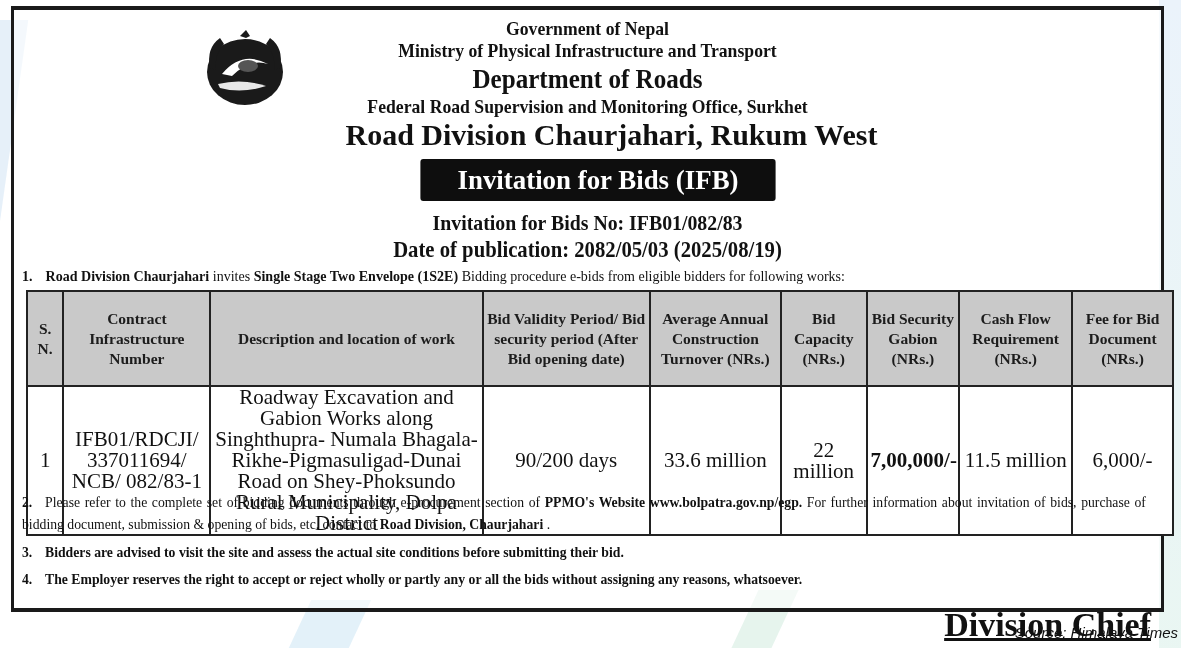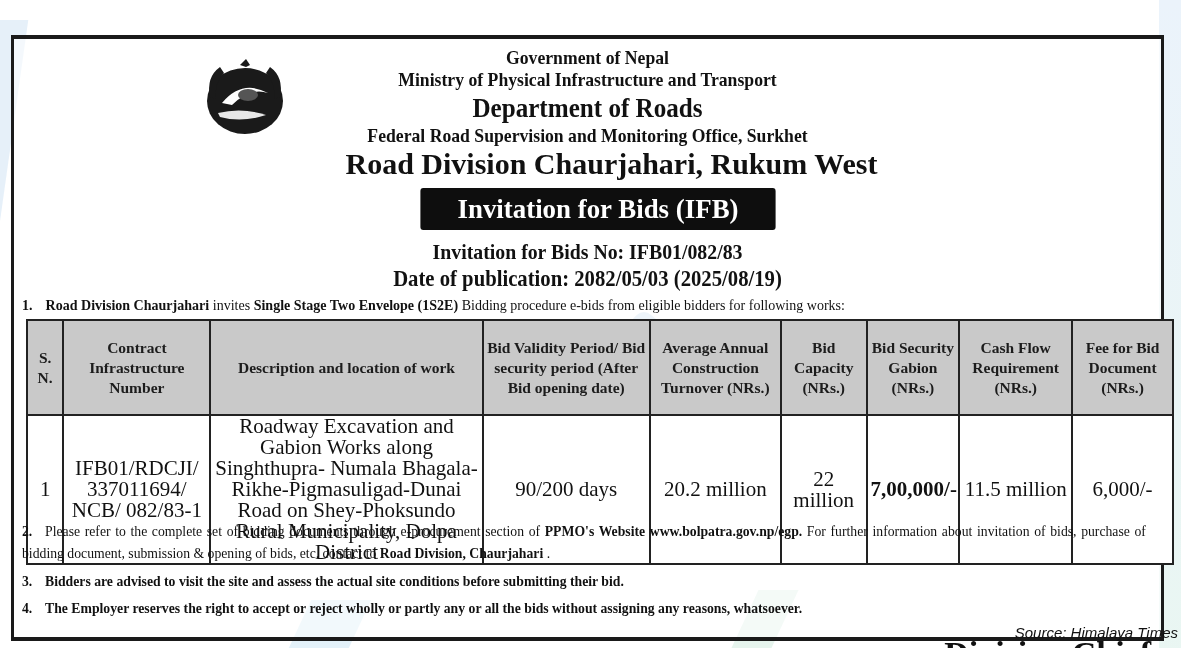--- a/index.html
+++ b/index.html
@@ -13,21 +13,21 @@
   .wm-left { left: -20px; top: 20px; width: 30px; height: 260px; background: #dbe9f7; opacity: .7; transform: skewX(-8deg); }
   .wm-right { right: 0; top: 0; width: 22px; height: 648px; background: linear-gradient(#e6f0fa, #e4f4ef); opacity: .8; }
   .wm-bottom-a { left: 300px; top: 600px; width: 60px; height: 48px; background: #d7ebf7; opacity: .7; transform: skewX(-25deg); }
   .wm-bottom-b { left: 745px; top: 590px; width: 40px; height: 58px; background: #dcefe6; opacity: .7; transform: skewX(-25deg); }
   .wm-text { left: 430px; top: 380px; font-family: "Liberation Sans", sans-serif; font-size: 62px; font-weight: bold; color: #2a7bbf; opacity: .18; transform: rotate(-50deg); letter-spacing: 2px; }
   .wm-text2 { left: 540px; top: 410px; font-family: "Liberation Sans", sans-serif; font-size: 16px; color: #777; opacity: .3; transform: rotate(-50deg); }
 
   .notice {
     position: absolute; left: 11px; top: 6px; width: 1153px; height: 606px;
     border: 3px solid #1a1a1a; border-top-width: 4px; border-bottom-width: 4px;
-    box-sizing: border-box; background: rgba(255,255,255,0.55); margin-top: 29px;
+    box-sizing: border-box; background: rgba(255,255,255,0.55);
   }
   .emblem { position: absolute; left: 188px; top: 18px; width: 86px; height: 80px; }
 
   .hdr { position: absolute; left: 0; width: 100%; text-align: center; white-space: nowrap; }
   .h-gov { top: 8px; font-size: 19px; font-weight: bold; transform: scaleX(.93); }
   .h-min { top: 30px; font-size: 19px; font-weight: bold; transform: scaleX(.93); }
   .h-dor { top: 54px; font-size: 27px; font-weight: bold; transform: scaleX(.93); }
   .h-fed { top: 86px; font-size: 19px; font-weight: bold; transform: scaleX(.93); }
   .h-div { top: 108px; font-size: 30px; font-weight: bold; padding-left: 24px; }
 
@@ -124,21 +124,21 @@
         <th>Cash Flow Requirement (NRs.)</th>
         <th>Fee for Bid Document (NRs.)</th>
       </tr>
     </thead>
     <tbody>
       <tr>
         <td>1</td>
         <td>IFB01/RDCJI/ 337011694/ NCB/ 082/83-1</td>
         <td>Roadway Excavation and Gabion Works along Singhthupra- Numala Bhagala-Rikhe-Pigmasuligad-Dunai Road on Shey-Phoksundo Rural Municipality, Dolpa District</td>
         <td>90/200 days</td>
-        <td>20.2 million</td>
+        <td>33.6 million</td>
         <td>22 million</td>
         <td style="font-weight:bold">7,00,000/-</td>
         <td>11.5 million</td>
         <td>6,000/-</td>
       </tr>
     </tbody>
   </table>
 
   <div class="para p2">
     <span class="num">2.</span><span>Please refer to the complete set of bidding documents through e-procurement section of </span><b>PPMO's Website</b><span> </span><b>www.bolpatra.gov.np/egp.</b><span> For further information about invitation of bids, purchase of bidding document, submission &amp; opening of bids, etc. contact to </span><b>Road Division, Chaurjahari</b><span> .</span>

